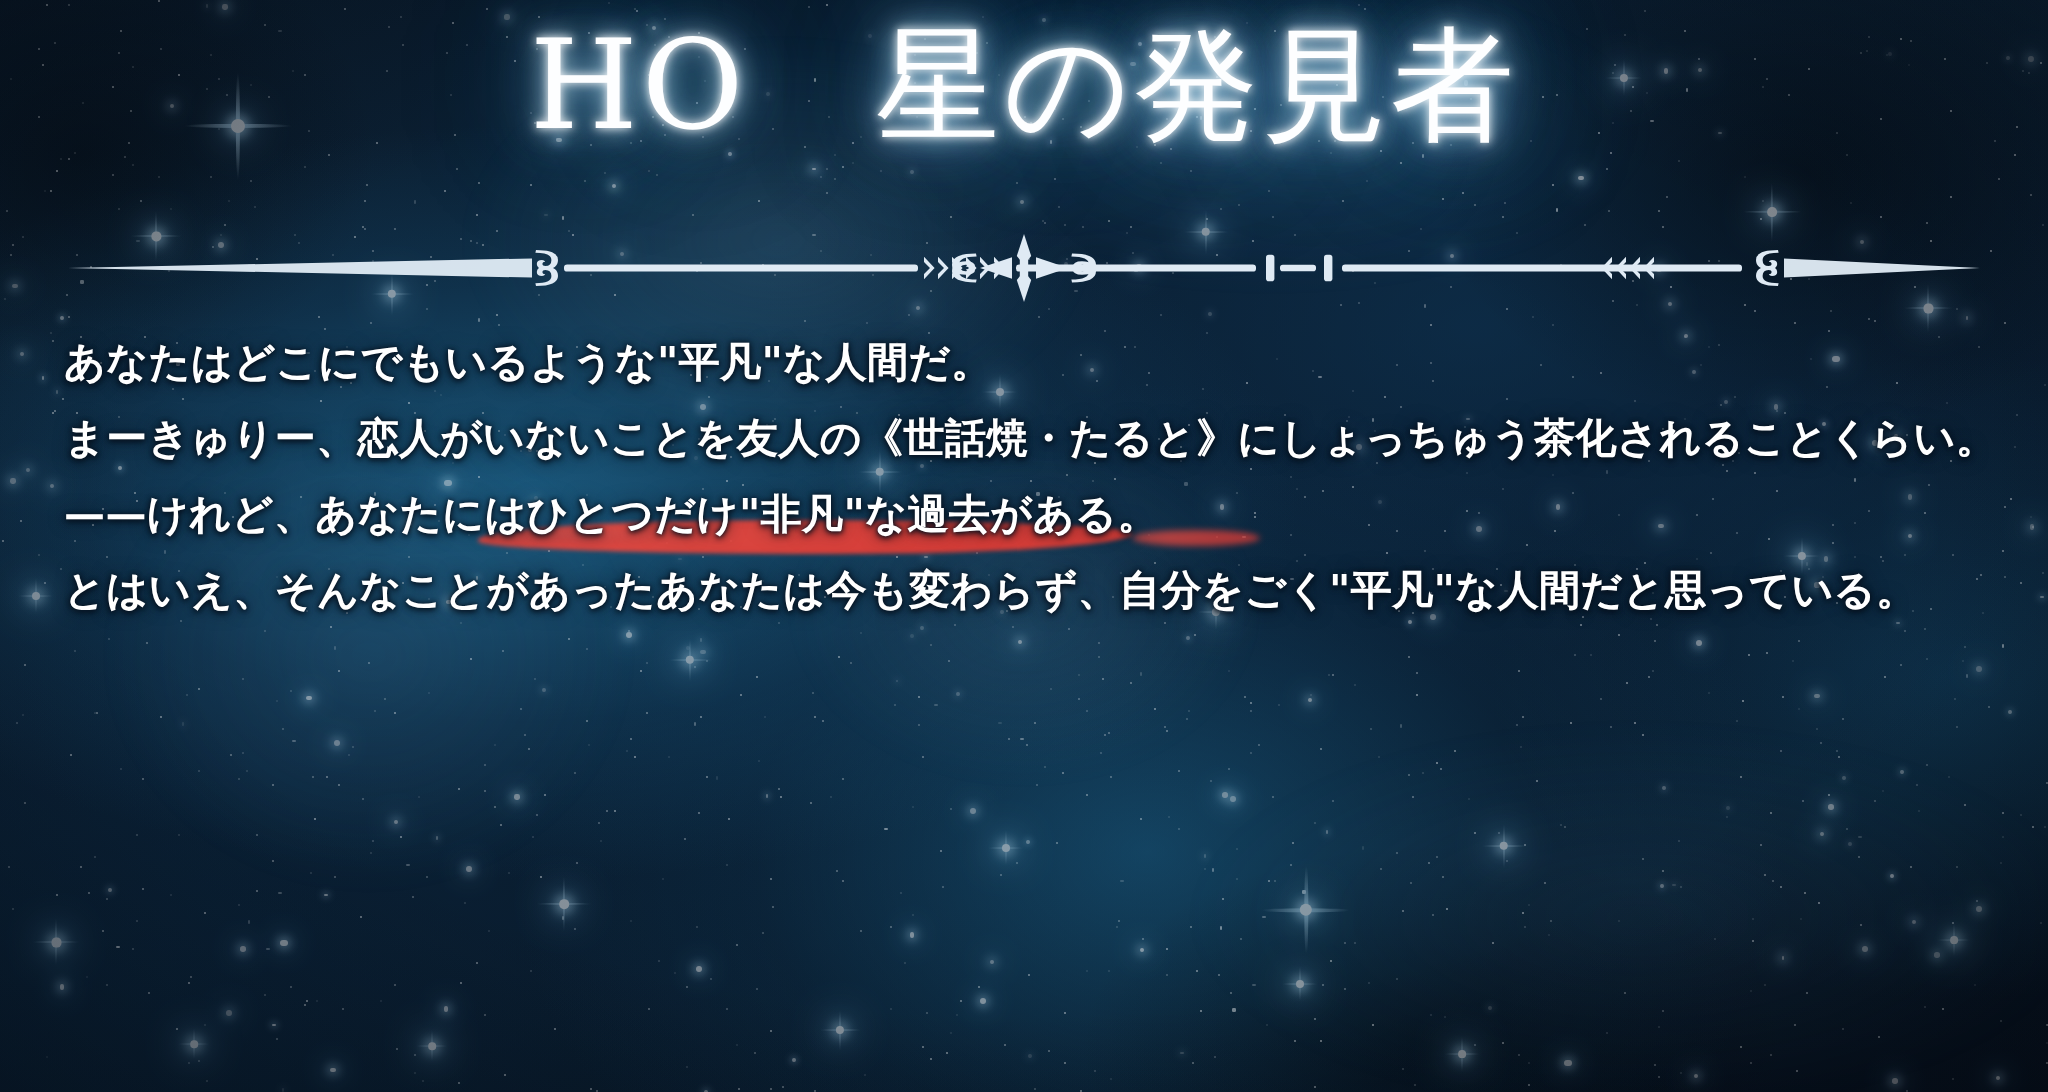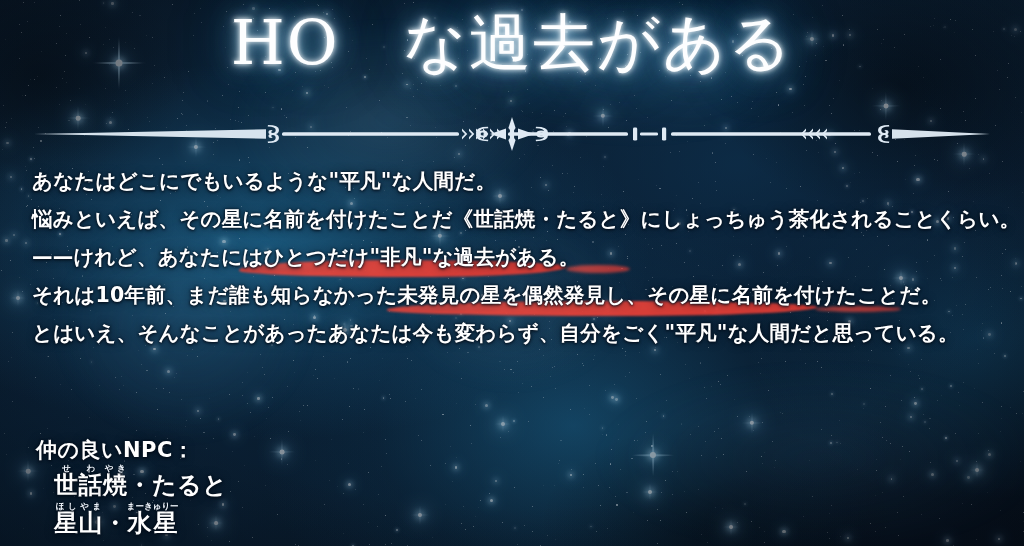--- a/index.html
+++ b/index.html
@@ -1630,21 +1630,21 @@
       </div>
       <div class="bigstar" style="left: 97px; top: 522px; width: 0px; height: 0px;">
         <i style="width: 16.2px; height: 1px; opacity: 0.53;"></i>
         <i class="v" style="height: 16.2px; width: 1px; opacity: 0.53;"></i>
         <b style="width: 3.8px; height: 3.8px;"></b>
       </div>
     </div>
   <div class="bg-layer" id="bg-vignette"></div>
 
   <div id="title-row">
-    <div id="title">HO　な過去がある</div>
+    <div id="title">HO　星の発見者</div>
   </div>
 
   <div id="divider">
     <svg viewBox="0 0 992 40" preserveAspectRatio="none" aria-hidden="true">
       <g fill="#dfeaf4" stroke="none">
 
         <path d="M18 20 L250 15.2 L250 24.8 Z" opacity=".96"></path>
 
         <path d="M252 11 q11 0 11 5 q0 4.6 -6.4 4.6 q-4.2 0 -4.2 -2.6 q0 -2 2.6 -2 q1.2 0 1.6 .9 q-1.4 .1 -1.4 1 q0 1.1 1.5 1.1 q3 0 3 -3 q0 -3.6 -8 -3.6 Z"></path>
         <path d="M252 29 q11 0 11 -5 q0 -4.6 -6.4 -4.6 q-4.2 0 -4.2 2.6 q0 2 2.6 2 q1.2 0 1.6 -.9 q-1.4 -.1 -1.4 -1 q0 -1.1 1.5 -1.1 q3 0 3 3 q0 3.6 -8 3.6 Z"></path>
@@ -1678,27 +1678,19 @@
         <path d="M873 11 q-11 0 -11 5 q0 4.6 6.4 4.6 q4.2 0 4.2 -2.6 q0 -2 -2.6 -2 q-1.2 0 -1.6 .9 q1.4 .1 1.4 1 q0 1.1 -1.5 1.1 q-3 0 -3 -3 q0 -3.6 8 -3.6 Z"></path>
         <path d="M873 29 q-11 0 -11 -5 q0 -4.6 6.4 -4.6 q4.2 0 4.2 2.6 q0 2 -2.6 2 q-1.2 0 -1.6 -.9 q1.4 -.1 1.4 -1 q0 -1.1 -1.5 -1.1 q-3 0 -3 3 q0 3.6 8 3.6 Z"></path>
 
         <path d="M974 20 L876 15.2 L876 24.8 Z" opacity=".96"></path>
       </g>
     </svg>
   </div>
 
   <div id="body-text">
       <div class="line"><span class="txt">あなたはどこにでもいるような"平凡"な人間だ。</span></div>
-      <div class="line"><span class="txt">悩みといえば、その星に名前を付けたことだ《世話焼・たると》にしょっちゅう茶化されることくらい。</span></div>
+      <div class="line"><span class="txt">まーきゅりー、恋人がいないことを友人の《世話焼・たると》にしょっちゅう茶化されることくらい。</span></div>
       <div class="line"><div class="hl" style="left: 207px; width: 327px; height: 17px; bottom: -1px;"></div><div class="hl tail" style="left: 534px; width: 64px; height: 8px; bottom: 3px;"></div><span class="txt">——けれど、あなたにはひとつだけ"非凡"な過去がある。</span></div>
-      <div class="line"><div class="hl" style="left: 355px; width: 430px; height: 15px; bottom: -2px;"></div><div class="hl tail" style="left: 783px; width: 86px; height: 6px; bottom: 2px;"></div><span class="txt">それは10年前、まだ誰も知らなかった未発見の星を偶然発見し、その星に名前を付けたことだ。</span></div>
       <div class="line"><span class="txt">とはいえ、そんなことがあったあなたは今も変わらず、自分をごく"平凡"な人間だと思っている。</span></div>
     </div>
 
-  <div id="npc">
-    <div id="npc-label">仲の良いNPC：</div>
-    <div id="npc-names">
-        <div class="npc-name"><ruby>世<rt>せ</rt></ruby><ruby>話<rt>わ</rt></ruby><ruby>焼<rt>やき</rt></ruby><span>・たると</span></div>
-        <div class="npc-name"><ruby>星<rt>ほし</rt></ruby><ruby>山<rt>やま</rt></ruby><span>・</span><ruby>水星<rt>まーきゅりー</rt></ruby></div>
-      </div>
-  </div>
 
 </div>
 
 </body></html>

